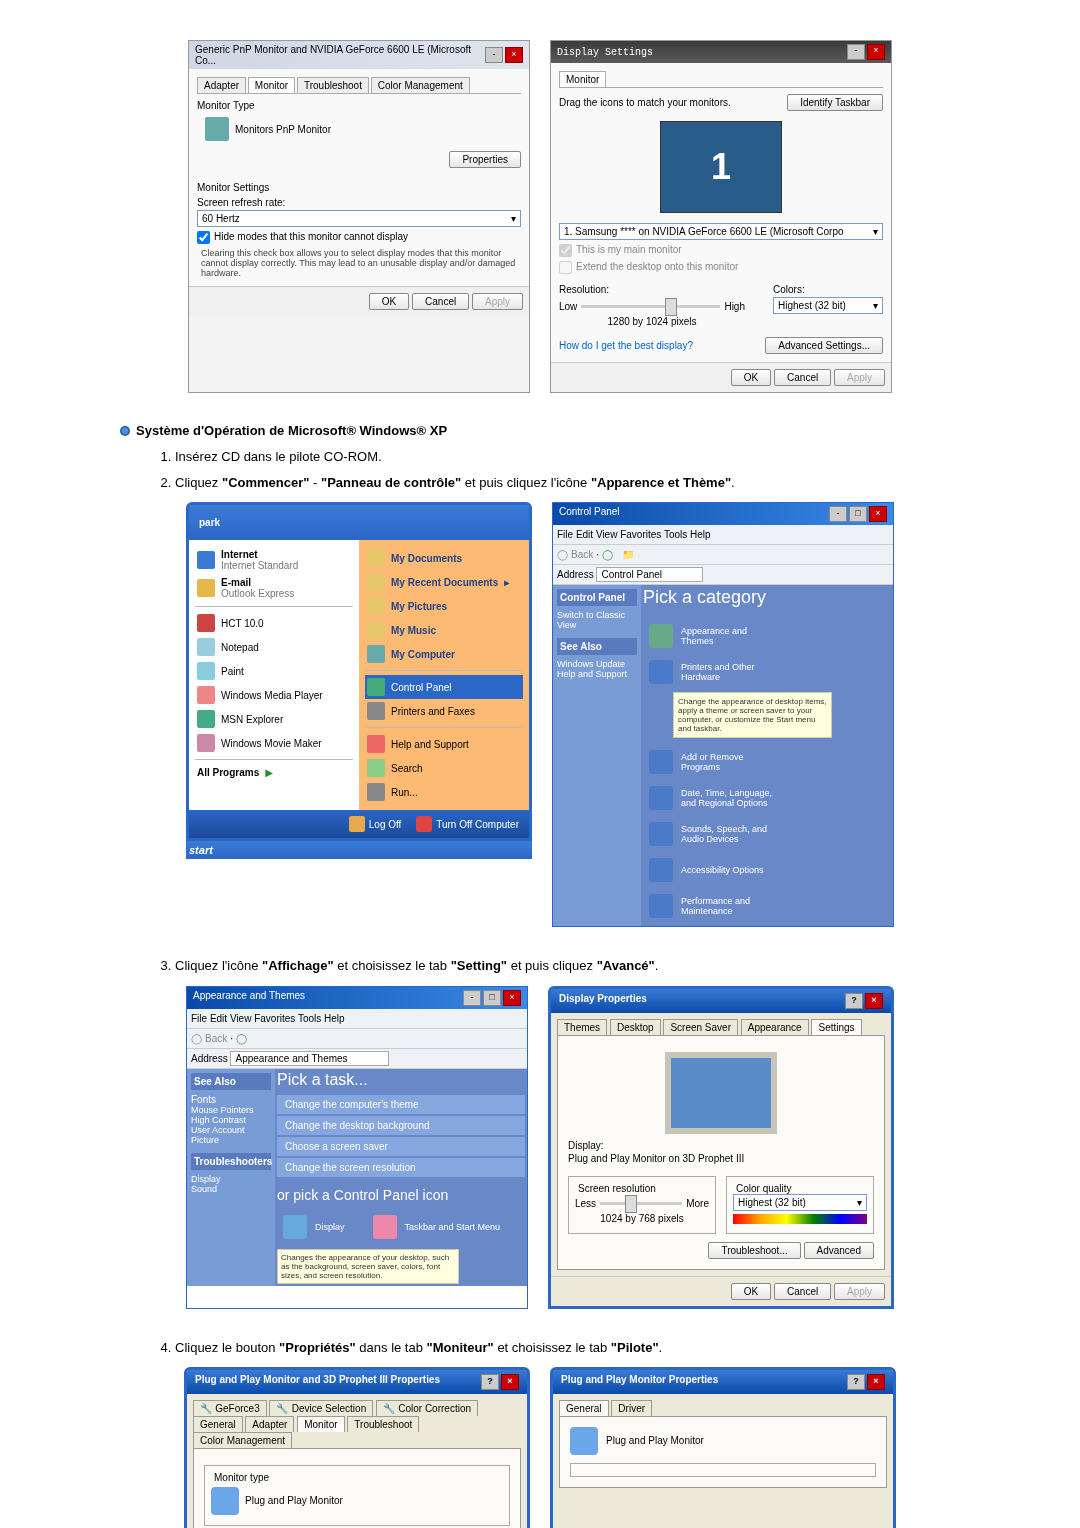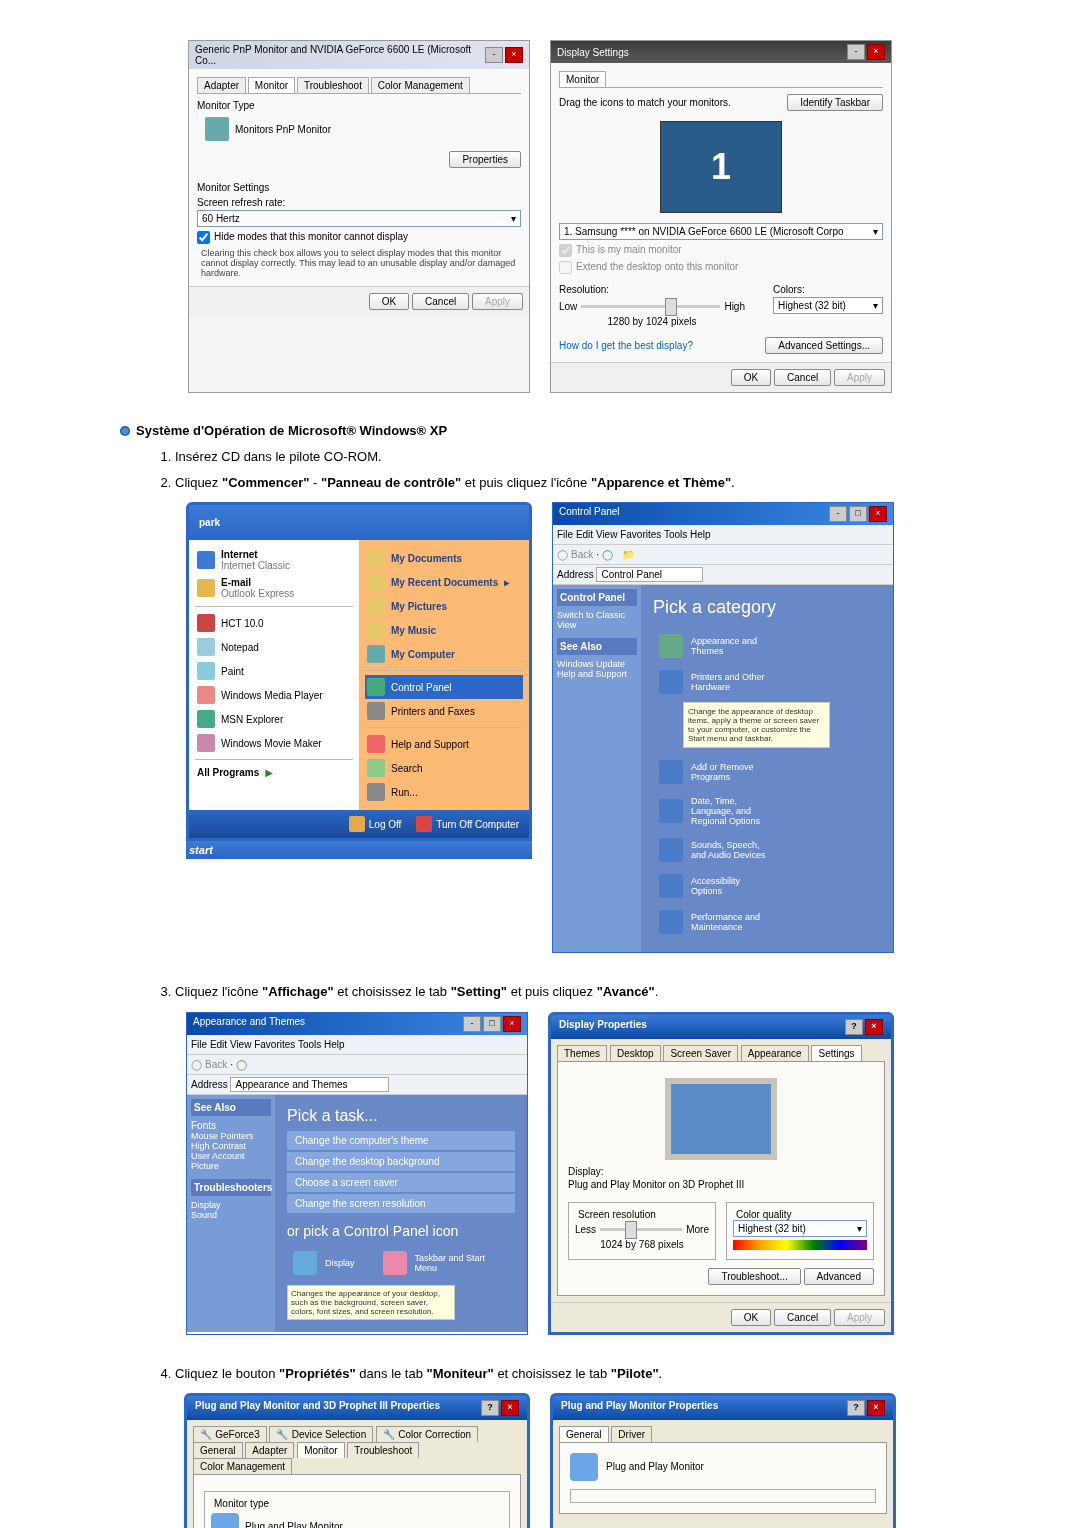--- a/index.html
+++ b/index.html
@@ -31,20 +31,21 @@
     align-items: center;
     justify-content: space-between;
   }
   .titlebar-vista {
     background: linear-gradient(to bottom, #3a3a3a, #5a5a5a);
     color: #fff;
     padding: 3px 6px;
     display: flex;
     justify-content: space-between;
     align-items: center;
+    font-family: Liberation Mono, monospace;
   }
   .close-btns {
     display: flex;
     gap: 2px;
   }
   .win-btn {
     width: 16px;
     height: 14px;
     background: #c00;
     border: 1px solid #800;
@@ -176,21 +177,21 @@
   .cp-title {
     background: linear-gradient(to right, #0a4aa8, #3b8ae6);
     color: #fff;
     padding: 3px 6px;
     display: flex;
     justify-content: space-between;
   }
   .cp-toolbar { background: #eef2f7; padding: 4px; font-size: 10px; border-bottom: 1px solid #ccc; }
   .cp-body { display: flex; background: #6888c8; min-height: 160px; }
   .cp-side { width: 80px; background: #7a9cd6; padding: 4px; color: #fff; }
-  .cp-main { flex: 1; padding: 12px; background: #6888c8; color: #fff; }
+  .cp-main { flex: 1; padding: 2px; background: #6888c8; color: #fff; }
   .cp-task { background: #85a6df; padding: 4px 8px; margin-bottom: 2px; font-size: 10px; }
   .cat-heading { font-size: 18px; color: #fff; margin-bottom: 10px; }
   .cat-item { padding: 6px; display: flex; gap: 8px; align-items: center; font-size: 9px; color: #fff; }
   .cat-icon { width: 24px; height: 24px; background: #4a7ac8; border-radius: 3px; flex-shrink: 0; }
   .displayprops-box {
     border: 3px solid #2b67c6;
     border-radius: 6px 6px 0 0;
     width: 340px;
     font-family: Tahoma, sans-serif;
     font-size: 10px;
@@ -357,21 +358,21 @@
 
   <div>
     <div class="startmenu-box">
       <div class="sm-top">
         <span>park</span>
       </div>
       <div class="sm-body">
         <div class="sm-left">
           <div class="sm-item">
               <div class="sm-icon" style="background:#3a7bd5"></div>
-              <div><b>Internet</b><br><span style="color:#777">Internet Classic</span></div>
+              <div><b>Internet</b><br><span style="color:#777">Internet Standard</span></div>
             </div>
           <div class="sm-item">
               <div class="sm-icon" style="background:#e6b84a"></div>
               <div><b>E-mail</b><br><span style="color:#777">Outlook Express</span></div>
             </div>
           <div class="sm-divider"></div>
           <div class="sm-item">
               <div class="sm-icon" style="background:#c44"></div>
               <span>HCT 10.0</span>
             </div>

